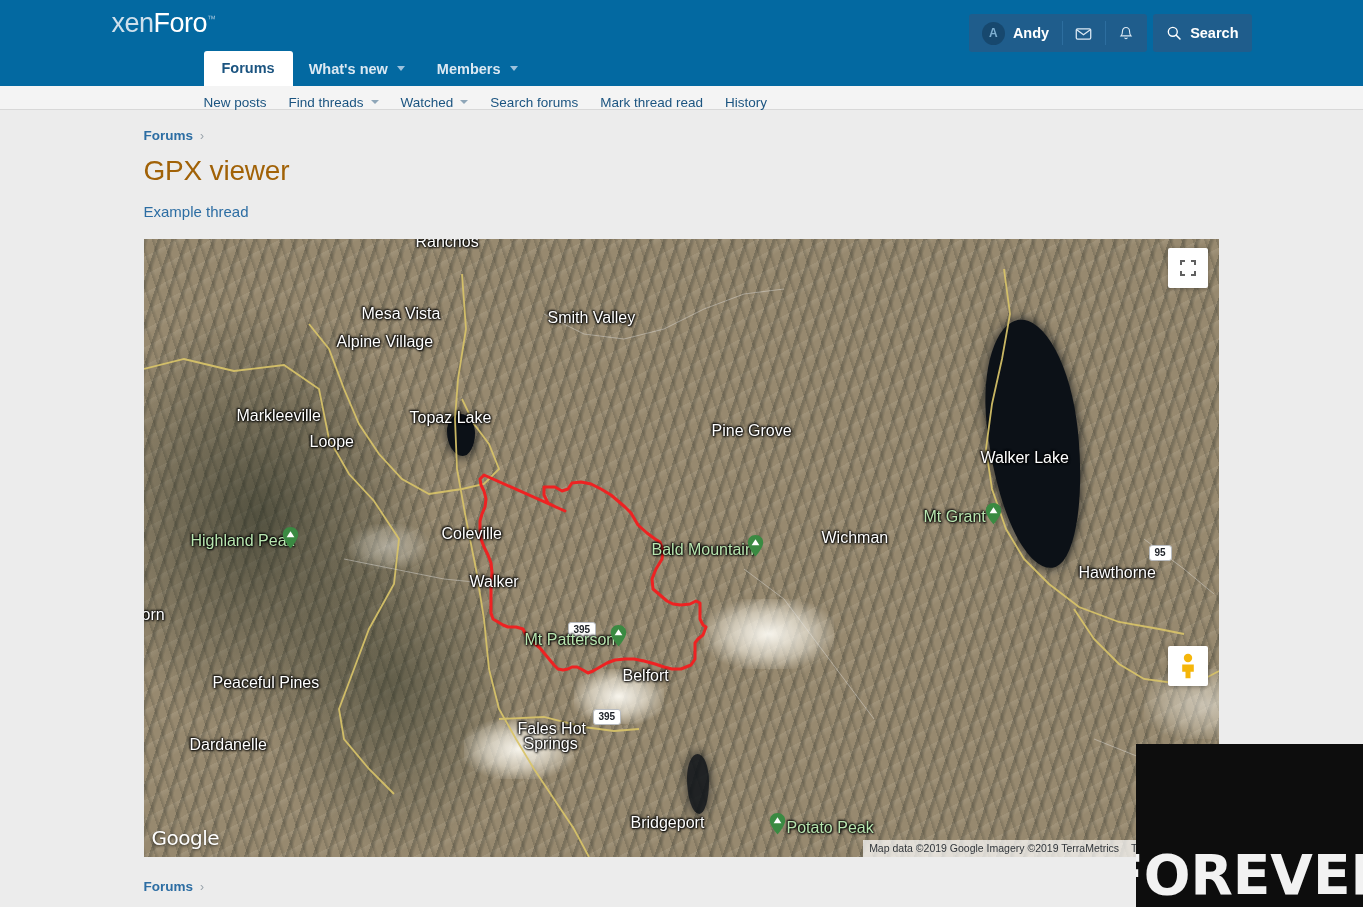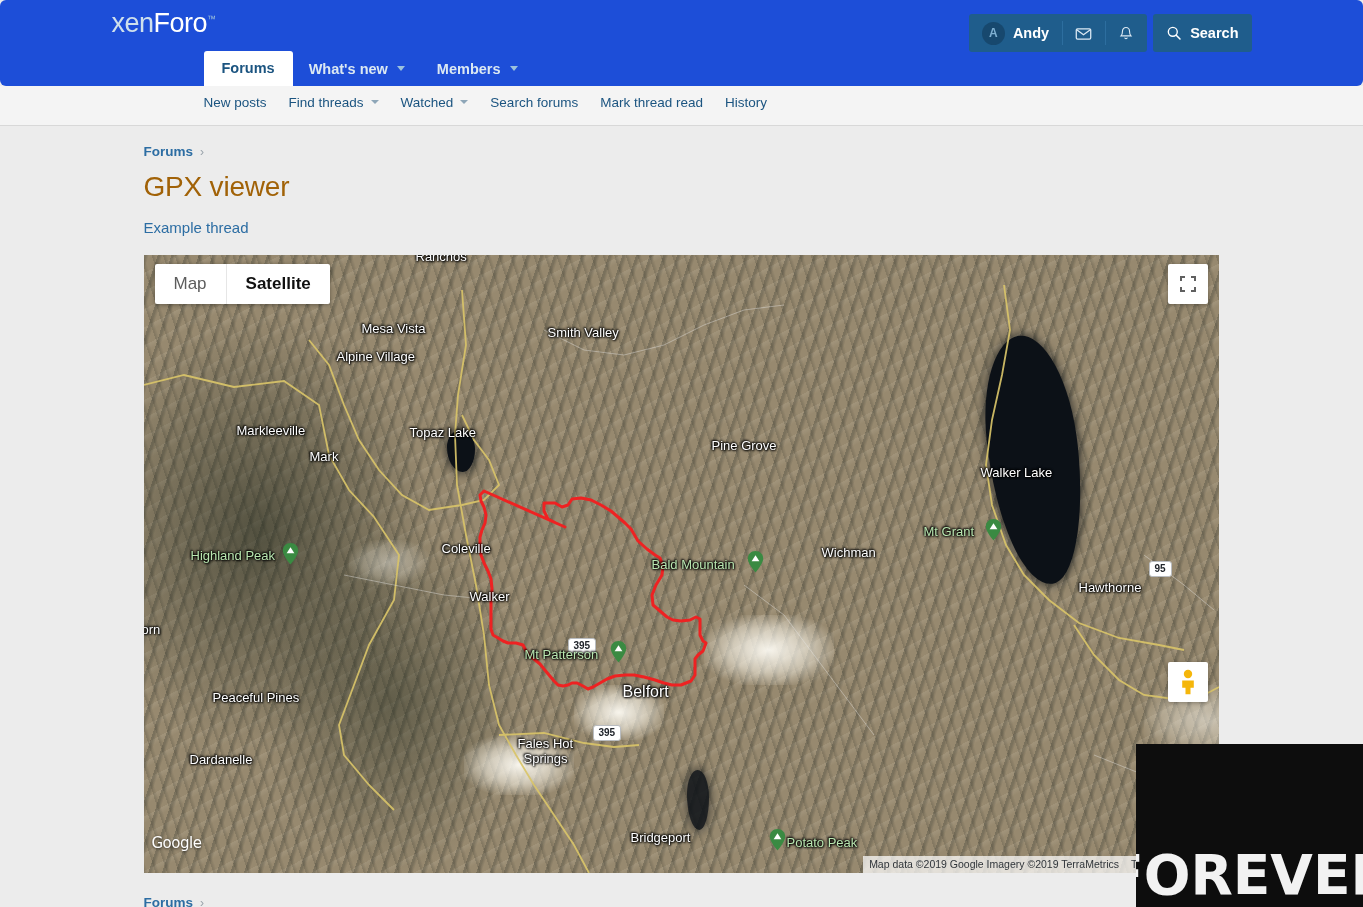--- a/index.html
+++ b/index.html
@@ -8,24 +8,23 @@
     margin: 0; padding: 0;
     width: 1363px; height: 907px;
     overflow: hidden;
     background: #ececec;
     font-family: "Liberation Sans", sans-serif;
     -webkit-font-smoothing: antialiased;
   }
 
   
   .header {
-    background: #1d4ed8;
+    background: #0369a1;
     height: 86px;
     position: relative;
-    border-radius: 6px;
   }
   .header-inner {
     width: 1100px;
     margin: 0 auto;
     position: relative;
     height: 86px;
   }
   .logo {
     position: absolute;
     left: -20px;
@@ -120,21 +119,21 @@
     display: flex;
     align-items: center;
     justify-content: center;
   }
   .ico { display:inline-block; line-height:0; }
 
   
   .subnav {
     background: #f4f4f4;
     border-bottom: 1px solid #d8d8d8;
-    height: 40px;
+    height: 24px;
   }
   .subnav-inner {
     width: 1100px;
     margin: 0 auto;
     display: flex;
     align-items: center;
     height: 32px;
     padding-left: 72px;
     gap: 0;
   }
@@ -255,21 +254,21 @@
     border-radius: 3px;
     border: 1px solid #b9bcc0;
     padding: 1px 5px 2px 5px;
     line-height: 1.1;
     font-family: "Liberation Sans", sans-serif;
   }
 
   .m-label {
     position: absolute;
     color: #ffffff;
-    font-size: 13px;
+    font-size: 16px;
     white-space: nowrap;
     text-shadow:
       0 0 3px rgba(0,0,0,.95), 0 0 2px rgba(0,0,0,.95),
       1px 1px 2px rgba(0,0,0,.9), -1px -1px 2px rgba(0,0,0,.9);
     font-family: "Liberation Sans", sans-serif;
   }
   .m-label.peak { color: #b9e6b0; }
   .m-label.small { font-size: 16px; }
 
   .peak-pin {
@@ -306,22 +305,22 @@
     border-radius: 2px;
     box-shadow: 0 1px 4px rgba(0,0,0,.3);
     display: flex; align-items: center; justify-content: center;
     cursor: pointer;
   }
   .fullscreen-btn { right: 11px; top: 9px; width: 40px; height: 40px; }
   .pegman-btn { right: 11px; top: 407px; width: 40px; height: 40px; }
 
   .google-logo {
     position: absolute;
-    left: 8px; bottom: 21px;
-    font-size: 15px;
+    left: 8px; bottom: 7px;
+    font-size: 20px;
     color: #ffffff;
     letter-spacing: -0.5px;
     text-shadow: 0 1px 3px rgba(0,0,0,.7);
     font-family: "DejaVu Sans", sans-serif;
   }
   .attribution {
     position: absolute;
     right: 0; bottom: 0;
     background: rgba(255,255,255,.72);
     color: #30353a;
@@ -522,21 +521,21 @@
     <div class="shield" style="left:1005px;top:306px;"><span>95</span></div>
     <div class="shield" style="left:449px;top:470px;"><span>395</span></div>
 
     <div class="m-label" style="left:272px;top:-6px;"><span>Ranchos</span></div>
     <div class="m-label" style="left:218px;top:66px;"><span>Mesa Vista</span></div>
     <div class="m-label" style="left:193px;top:94px;"><span>Alpine Village</span></div>
     <div class="m-label" style="left:404px;top:70px;"><span>Smith Valley</span></div>
     <div class="m-label" style="left:93px;top:168px;"><span>Markleeville</span></div>
     <div class="m-label" style="left:266px;top:170px;"><span>Topaz Lake</span></div>
     <div class="m-label" style="left:568px;top:183px;"><span>Pine Grove</span></div>
-    <div class="m-label" style="left:166px;top:194px;"><span>Mark</span></div>
+    <div class="m-label" style="left:166px;top:194px;"><span>Loope</span></div>
     <div class="m-label" style="left:837px;top:210px;"><span>Walker Lake</span></div>
     <div class="m-label peak" style="left:780px;top:269px;"><span>Mt Grant</span></div>
     <div class="m-label peak" style="left:47px;top:293px;"><span>Highland Peak</span></div>
     <div class="m-label" style="left:298px;top:286px;"><span>Coleville</span></div>
     <div class="m-label peak" style="left:508px;top:302px;"><span>Bald Mountain</span></div>
     <div class="m-label" style="left:678px;top:290px;"><span>Wichman</span></div>
     <div class="m-label" style="left:935px;top:325px;"><span>Hawthorne</span></div>
     <div class="m-label" style="left:326px;top:334px;"><span>Walker</span></div>
     <div class="m-label" style="left:-2px;top:367px;text-align:center;"><span>orn</span></div>
     <div class="m-label peak" style="left:381px;top:392px;"><span>Mt Patterson</span></div>
@@ -562,24 +561,20 @@
       </svg>
     <svg class="peak-pin" style="left:466px;top:386px;" viewBox="0 0 17 22">
         <path d="M8.5 0C4 0 .8 3.3.8 7.6c0 5.4 7.7 14 7.7 14s7.7-8.6 7.7-14C16.2 3.3 13 0 8.5 0z" fill="#3a8a42"></path>
         <path d="M4.6 10.2 L8.5 4.2 L12.4 10.2 Z" fill="#ffffff"></path>
       </svg>
     <svg class="peak-pin" style="left:625px;top:574px;" viewBox="0 0 17 22">
         <path d="M8.5 0C4 0 .8 3.3.8 7.6c0 5.4 7.7 14 7.7 14s7.7-8.6 7.7-14C16.2 3.3 13 0 8.5 0z" fill="#3a8a42"></path>
         <path d="M4.6 10.2 L8.5 4.2 L12.4 10.2 Z" fill="#ffffff"></path>
       </svg>
 
-    <div class="map-type">
-      <div class="mt-btn">Map</div>
-      <div class="mt-btn active">Satellite</div>
-    </div>
 
     <div class="ctl-box fullscreen-btn">
       <span class="ico">
         <svg width="20" height="20" viewBox="0 0 20 20" fill="none" stroke="#606060" stroke-width="2">
           <path d="M3 7 V3 H7"></path>
             <path d="M13 3 H17 V7"></path>
             <path d="M17 13 V17 H13"></path>
             <path d="M7 17 H3 V13"></path>
         </svg>
       </span>

